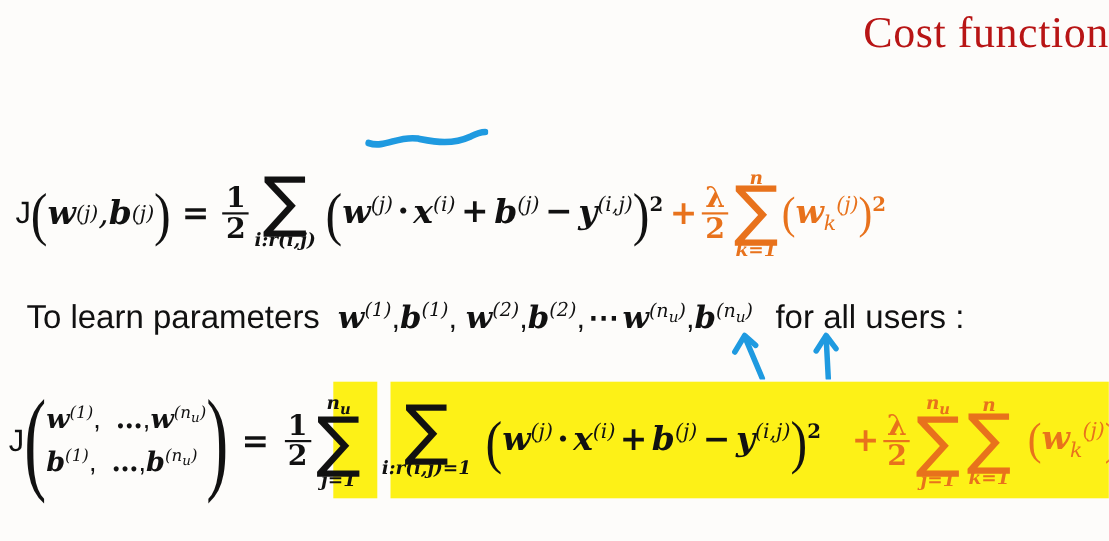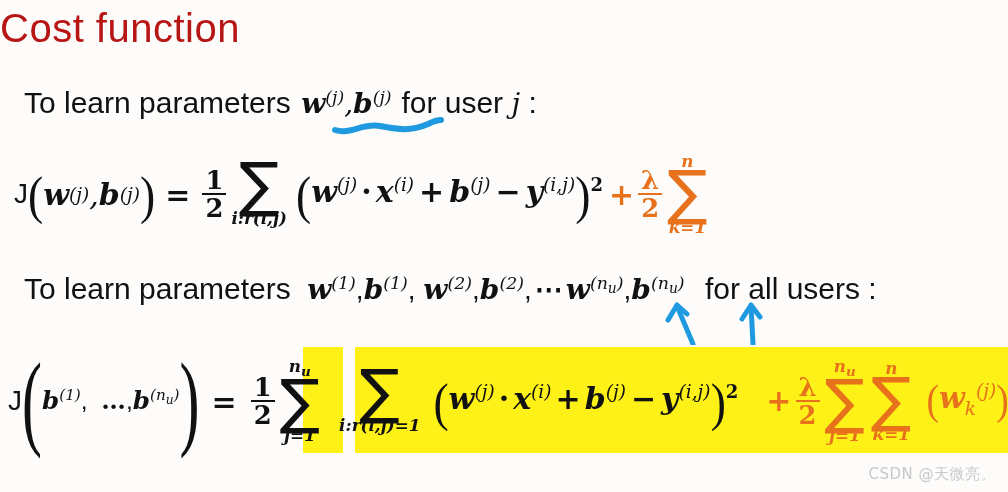--- a/index.html
+++ b/index.html
@@ -20,24 +20,24 @@
     height: 492px;
     background: #fdfcfa;
   }
 
   
   .title {
     position: absolute;
     left: 0;
     top: 6px;
     width: 1008px;
-    text-align: left;
+    text-align: right;
     font-size: 40px;
     color: #b81515;
-    font-family: Liberation Sans, sans-serif;
+    font-family: Liberation Serif, serif;
     letter-spacing: 0.5px;
   }
 
   
   .mathrow {
     position: absolute;
     white-space: nowrap;
     color: #111;
   }
   .plaintext {
@@ -225,29 +225,20 @@
     letter-spacing: 0.5px;
   }
 </style>
 </head>
 <body>
 
 <div class="slide">
 
   <div class="title">Cost function</div>
 
-  <div class="mathrow" id="line1">
-    <span class="plaintext">To learn parameters</span>
-    <span class="varblock">
-      <span class="mi">w</span><span class="sup">(j)</span><span class="mi-light">,</span><span class="mi">b</span><span class="sup">(j)</span>
-    </span>
-    <span class="plaintext">for user</span>
-    <span class="mi-light" style="font-size:28px">j</span>
-    <span class="plaintext">:</span>
-  </div>
 
   <svg class="blue-underline" viewBox="0 0 112 22">
     <path d="M3,14 C18,19 30,7 48,10 C64,13 78,16 96,8 C102,5 106,4 109,4" stroke="#1f9ae0" stroke-width="6" fill="none" stroke-linecap="round"></path>
   </svg>
 
   <div class="mathrow" id="eq1">
     <span class="plaintext" style="font-family:'Liberation Sans',sans-serif;font-size:28px">J</span>
       <span class="paren">(</span>
       <span class="mi">w</span>
       <span class="sup">(j)</span>
@@ -273,20 +264,21 @@
       <span class="op" style="margin:0 2px">+</span>
       <span class="frac">
         <span class="num mi-light" style="font-style:normal">λ</span>
         <span class="den">2</span>
       </span>
       <span class="bigsum">
         <span class="lim top">n</span>
         <span class="sigma">∑</span>
         <span class="lim bot">k=1</span>
       </span>
+      <span><span class="paren-sm">(</span><span class="mi">w</span><span class="sub">k</span><span class="sup">(j)</span><span class="paren-sm">)</span><span class="sq-out">2</span></span>
     </span>
   </div>
 
   <div class="mathrow" id="line2">
     <span class="plaintext">To learn parameters</span>
     <span style="font-size:28px;margin-left:8px"><span class="mi">w</span><span class="sup">(1)</span>,<span class="mi">b</span><span class="sup">(1)</span>,&nbsp;<span class="mi">w</span><span class="sup">(2)</span>,<span class="mi">b</span><span class="sup">(2)</span>,<span class="op" style="margin:0 3px">⋯</span><span class="mi">w</span><span class="sup"><span>(n</span><span class="sub" style="font-size:0.8em">u</span><span>)</span></span>,<span class="mi">b</span><span class="sup"><span>(n</span><span class="sub" style="font-size:0.8em">u</span><span>)</span></span></span>
     <span class="plaintext" style="margin-left:12px">for all users</span>
     <span class="plaintext">:</span>
   </div>
 
@@ -299,20 +291,21 @@
     </g>
   </svg>
 
   <div class="hl-band" id="hl-a"></div>
   <div class="hl-band" id="hl-b"></div>
 
   <div class="mathrow" id="eq2">
     <span class="plaintext" style="font-family:'Liberation Sans',sans-serif;font-size:28px">J</span>
       <span class="matrix-paren">(</span>
     <span class="stack2">
+      <span><span class="mi">w</span><span class="sup">(1)</span><span>,</span>&nbsp;&nbsp;<span class="op">…</span><span>,</span><span class="mi">w</span><span class="sup"><span>(n</span><span class="sub" style="font-size:0.8em">u</span><span>)</span></span></span>
       <span><span class="mi">b</span><span class="sup">(1)</span><span>,</span>&nbsp;&nbsp;<span class="op">…</span><span>,</span><span class="mi">b</span><span class="sup"><span>(n</span><span class="sub" style="font-size:0.8em">u</span><span>)</span></span></span>
     </span>
     <span class="matrix-paren">)</span>
     <span class="op" style="margin:0 12px">=</span>
 
     <span class="frac">
       <span class="num">1</span>
       <span class="den">2</span>
     </span>
 
@@ -342,15 +335,14 @@
       </span>
       <span class="bigsum">
         <span class="lim top">n</span>
         <span class="sigma">∑</span>
         <span class="lim bot">k=1</span>
       </span>
       <span style="margin-left:12px"><span class="paren-sm">(</span><span class="mi">w</span><span class="sub">k</span><span class="sup">(j)</span><span class="paren-sm">)</span></span>
     </span>
   </div>
 
-  <div class="watermark">CSDN @天微亮。</div>
 
 </div>
 
 </body></html>

